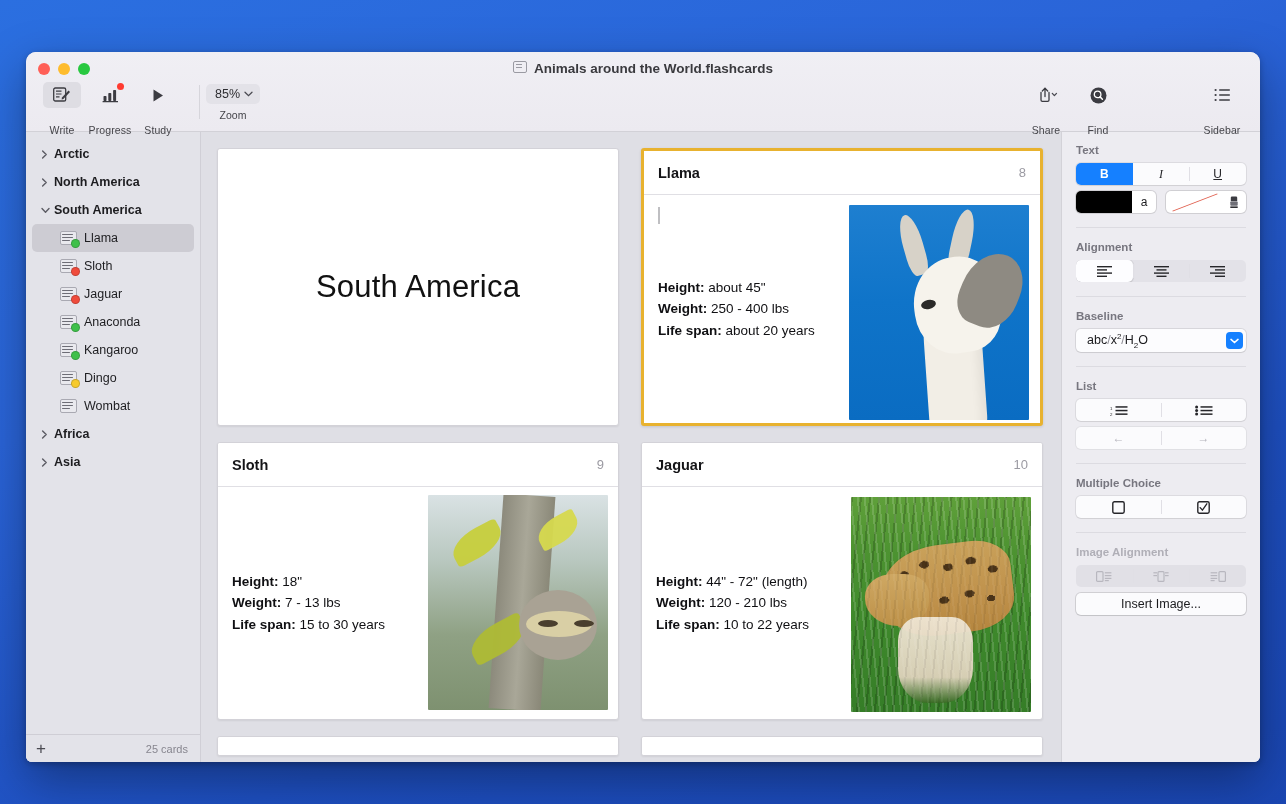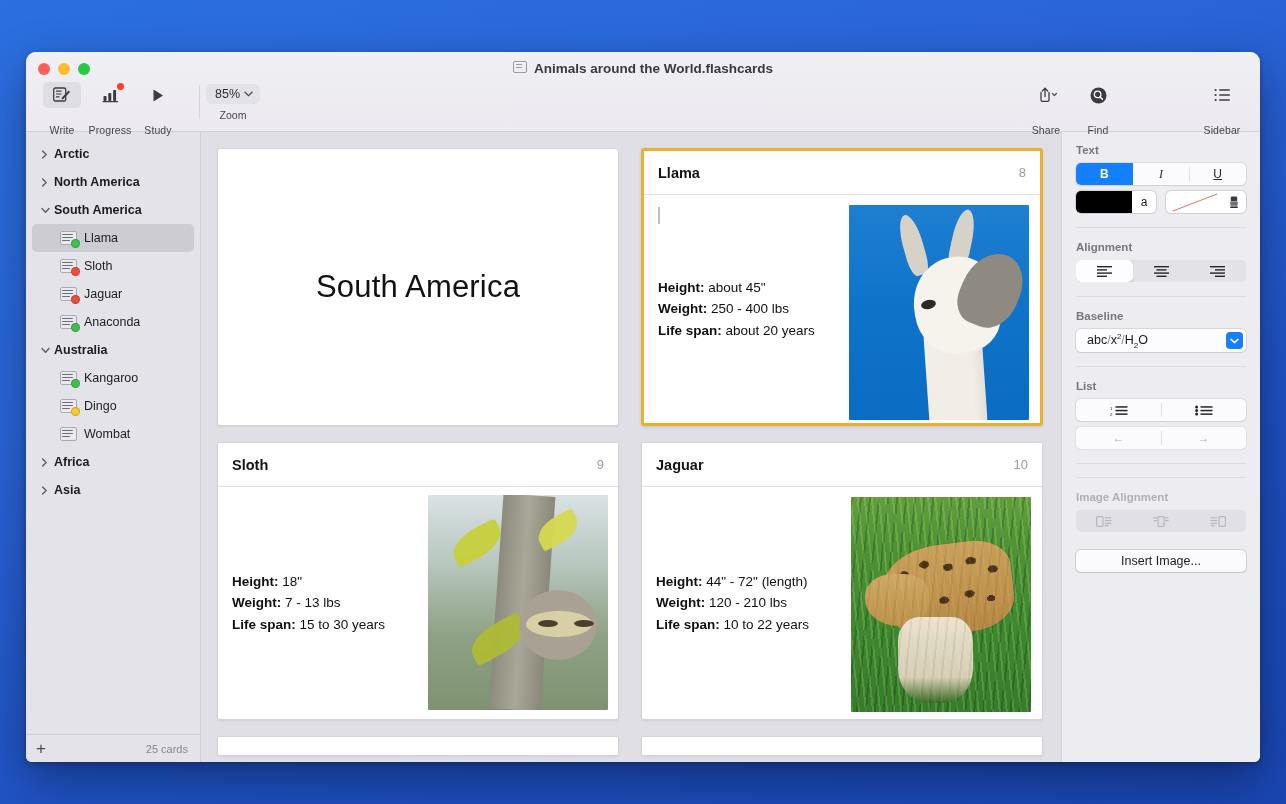--- a/index.html
+++ b/index.html
@@ -583,28 +583,20 @@
           </div>
           <div class="row leaf">
             <span class="card-ico">
               <span class="sheet"></span>
               <span class="ln l1"></span>
               <span class="ln l2"></span>
               <span class="ln l3"></span>
               <span class="dot green"></span>
             </span>
             <span>Anaconda</span>
-          </div>
-          <div class="row group">
-            <span class="tw">
-              <svg width="9" height="7" viewBox="0 0 9 7">
-                <path d="M1 1.6 L4.5 5.2 L8 1.6" fill="none" stroke="#5c5c64" stroke-width="1.4" stroke-linecap="round" stroke-linejoin="round"></path>
-              </svg>
-            </span>
-            <span>Australia</span>
           </div>
           <div class="row leaf">
             <span class="card-ico">
               <span class="sheet"></span>
               <span class="ln l1"></span>
               <span class="ln l2"></span>
               <span class="ln l3"></span>
               <span class="dot green"></span>
             </span>
             <span>Kangaroo</span>
@@ -843,20 +835,36 @@
           </div>
         </div>
         <div class="seg faint">
           <div>←</div>
           <div>→</div>
         </div>
       </div>
 
       <div class="hr"></div>
 
+      <div class="sec">
+        <div class="sec-title">Multiple Choice</div>
+        <div class="seg">
+          <div>
+            <svg class="ic" width="13" height="13" viewBox="0 0 13 13">
+              <rect x="0.8" y="0.8" width="11.4" height="11.4" rx="1.6" fill="none" stroke="#26262a" stroke-width="1.4"></rect>
+            </svg>
+          </div>
+          <div>
+            <svg class="ic" width="13" height="13" viewBox="0 0 13 13">
+              <rect x="0.8" y="0.8" width="11.4" height="11.4" rx="1.6" fill="none" stroke="#26262a" stroke-width="1.4"></rect>
+              <path d="M3.2 6.6 L5.4 9.2 L9.8 2.8" fill="none" stroke="#26262a" stroke-width="1.3" stroke-linecap="round" stroke-linejoin="round"></path>
+            </svg>
+          </div>
+        </div>
+      </div>
 
       <div class="hr"></div>
 
       <div class="sec">
         <div class="sec-title disabled">Image Alignment</div>
         <div class="seg disabled">
           <div>
             <svg class="ic" width="16" height="11" viewBox="0 0 16 11">
               <rect x="0.6" y="0.6" width="6.4" height="9.8" rx="1" fill="none" stroke="#b8b7bf" stroke-width="1.2"></rect>
               <g fill="#b8b7bf">
@@ -883,18 +891,18 @@
               <rect x="9" y="0.6" width="6.4" height="9.8" rx="1" fill="none" stroke="#b8b7bf" stroke-width="1.2"></rect>
               <g fill="#b8b7bf">
                   <rect x="0.6" y="1.2" width="6.6" height="1.2"></rect>
                   <rect x="0.6" y="4" width="6.6" height="1.2"></rect>
                   <rect x="0.6" y="6.8" width="6.6" height="1.2"></rect>
                   <rect x="0.6" y="9" width="4" height="1.2"></rect>
                 </g>
             </svg>
           </div>
         </div>
-        <div class="btn-wide" style="margin-top:18px;">Insert Image...</div>
+        <div class="btn-wide" style="margin-top:6px;">Insert Image...</div>
       </div>
 
     </div>
   </div>
 </div>
 
 </body></html>

